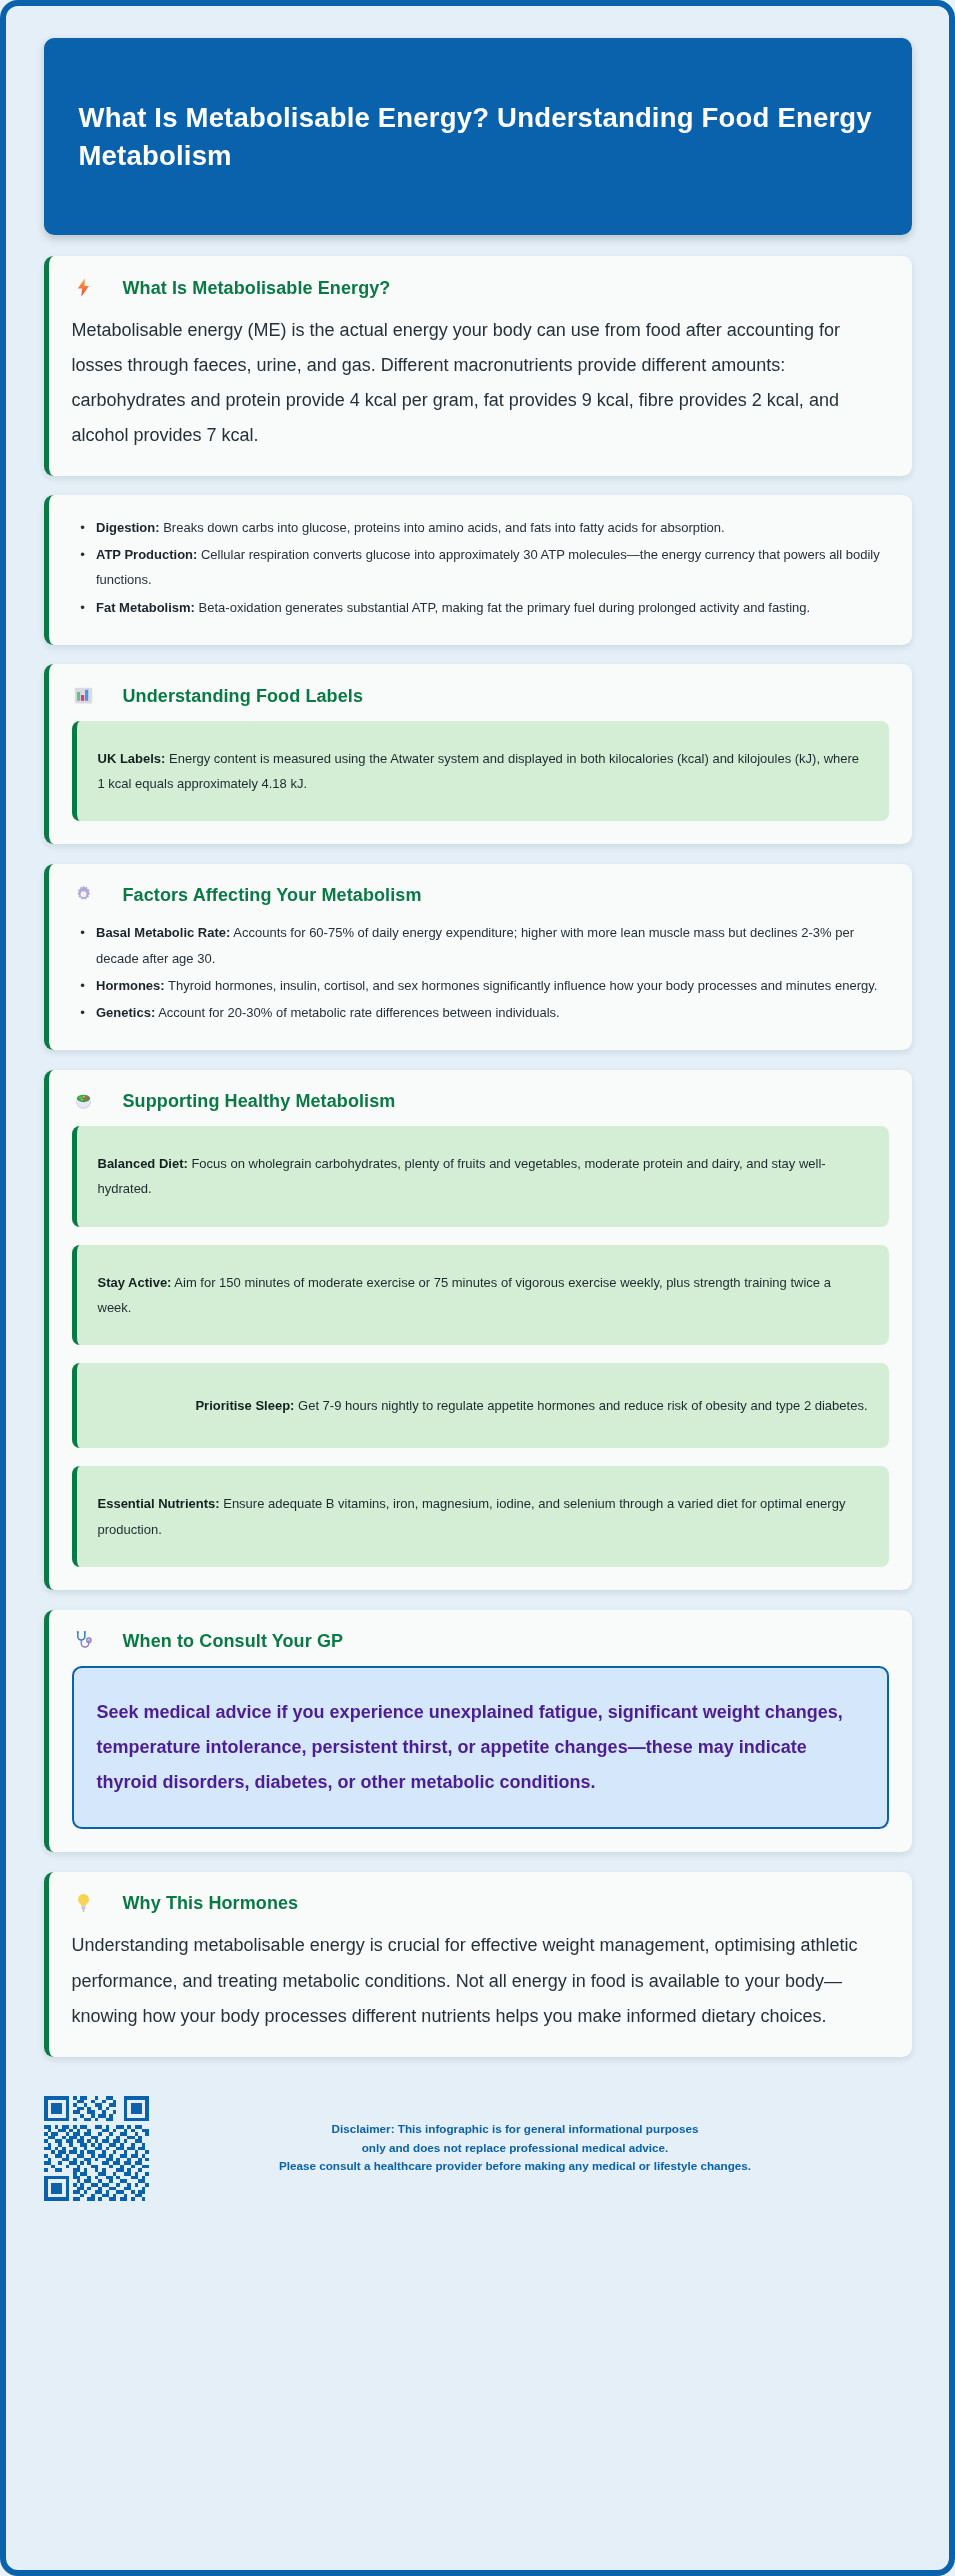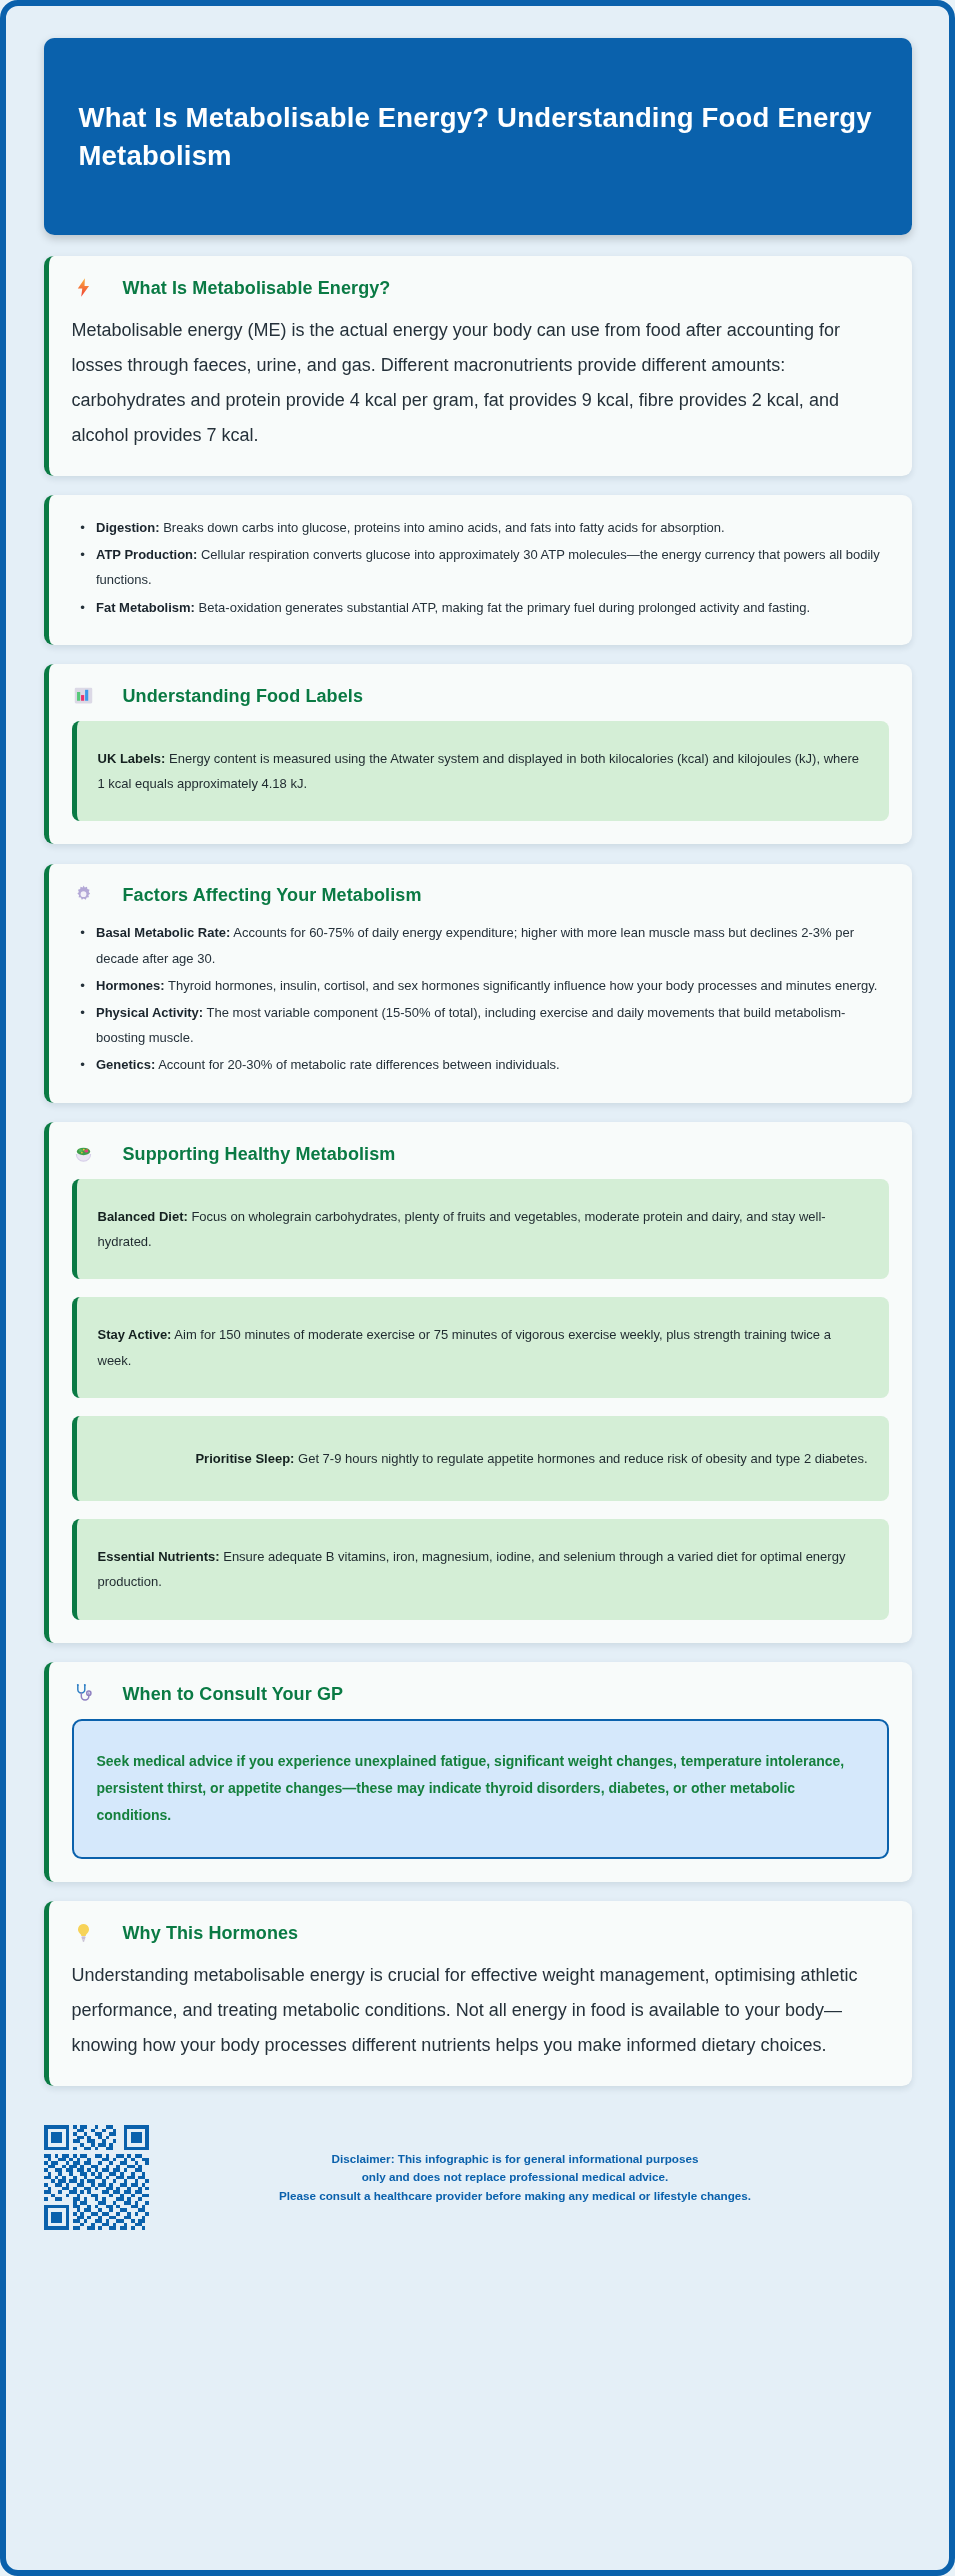--- a/index.html
+++ b/index.html
@@ -127,22 +127,22 @@
     background: #d5e8fb;
     border: 2.2px solid #0a61ac;
     border-radius: 9.8px;
     padding: 27px 23px;
     margin-top: 5.3px;
     min-height: 106px;
     display: flex;
     align-items: center;
   }
   .blue-box p {
-    color: #15803d;
-    font-size: 14px;
+    color: #4c1d95;
+    font-size: 18px;
     font-weight: bold;
     line-height: 1.95;
   }
 
   
   .footer {
     margin: 3.5px 19.5px 0 19.5px;
     padding: 19.5px 0 18px 0;
     display: flex;
     align-items: center;
@@ -220,21 +220,20 @@
             <svg viewBox="0 0 24 24" width="21" height="21">
               <path d="M12 1.8 l1.5 2.1 2.5-.7 .4 2.6 2.5 .8-1 2.4 1.7 2-2 1.7 .6 2.5-2.6 .3-1 2.4-2.3-1.2-2.3 1.2-1-2.4-2.6-.3 .6-2.5-2-1.7 1.7-2-1-2.4 2.5-.8 .4-2.6 2.5 .7z" fill="#b3a8d6"></path>
               <circle cx="12" cy="11.6" r="3.3" fill="#f2f0f8"></circle>
             </svg>
           </span>
           <h2>Factors Affecting Your Metabolism</h2>
         </div>
         <ul class="bullets">
           <li><b>Basal Metabolic Rate:</b><span> Accounts for 60-75% of daily energy expenditure; higher with more lean muscle mass but declines 2-3% per decade after age 30.</span></li>
           <li><b>Hormones:</b><span> Thyroid hormones, insulin, cortisol, and sex hormones significantly influence how your body processes and minutes energy.</span></li>
-          <li><b>Physical Activity:</b><span> The most variable component (15-50% of total), including exercise and daily movements that build metabolism-boosting muscle.</span></li>
           <li><b>Genetics:</b><span> Account for 20-30% of metabolic rate differences between individuals.</span></li>
         </ul>
       </div>
       <div class="card">
         <div class="card-head">
           <span class="sec-icon">
             <svg viewBox="0 0 24 24" width="21" height="21">
               <path d="M3.2 12.5 h17.6 a8.8 8.8 0 0 1 -17.6 0 z" fill="#d6cfe8"></path>
               <path d="M4.4 12.5 h15.2 a7.6 7.6 0 0 1 -15.2 0 z" fill="#ebe6f4"></path>
               <ellipse cx="12" cy="9.6" rx="7.6" ry="4.3" fill="#3f9d4a"></ellipse>

